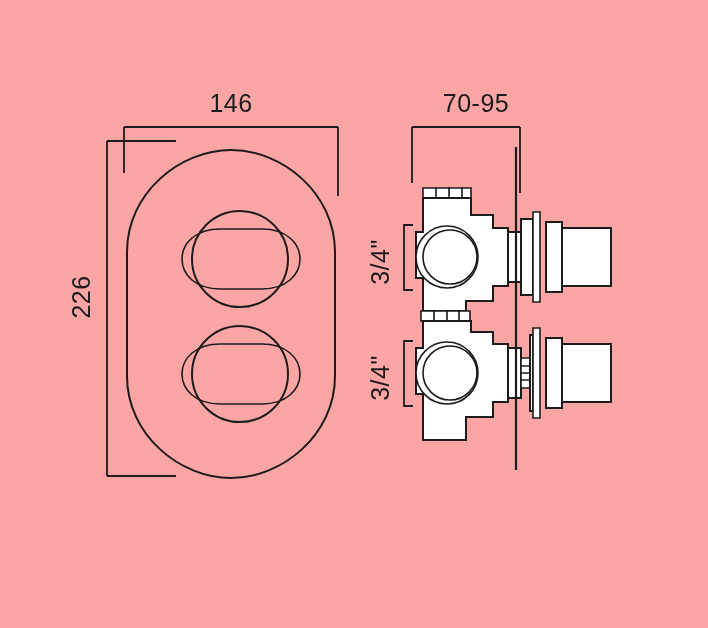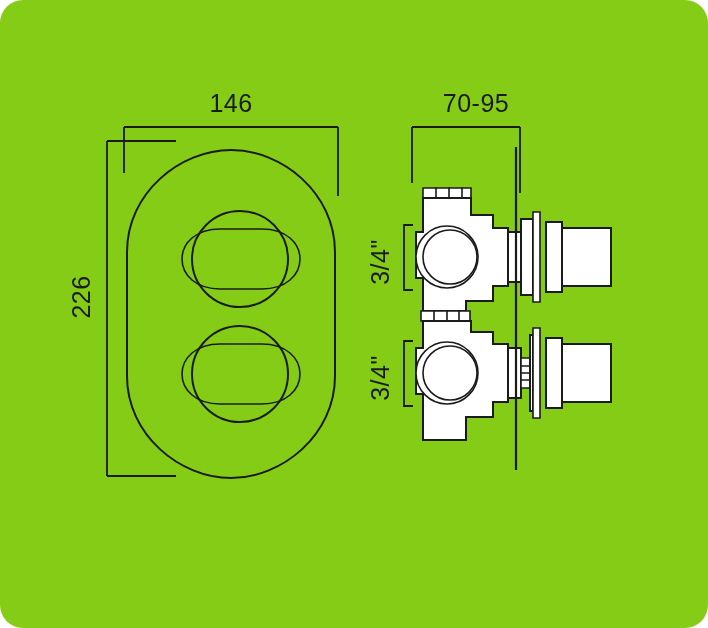--- a/index.html
+++ b/index.html
@@ -8,23 +8,22 @@
     padding: 0;
     background: #ffffff;
   }
   body {
     font-family: "Liberation Sans", sans-serif;
   }
   #sheet {
     position: relative;
     width: 708px;
     height: 628px;
-    background: #84cc16;
+    background: #fca5a5;
     overflow: hidden;
-    border-radius: 23px;
   }
   #drawing-svg {
     position: absolute;
     left: 0;
     top: 0;
     width: 708px;
     height: 628px;
     display: block;
   }
   .dim-text {

